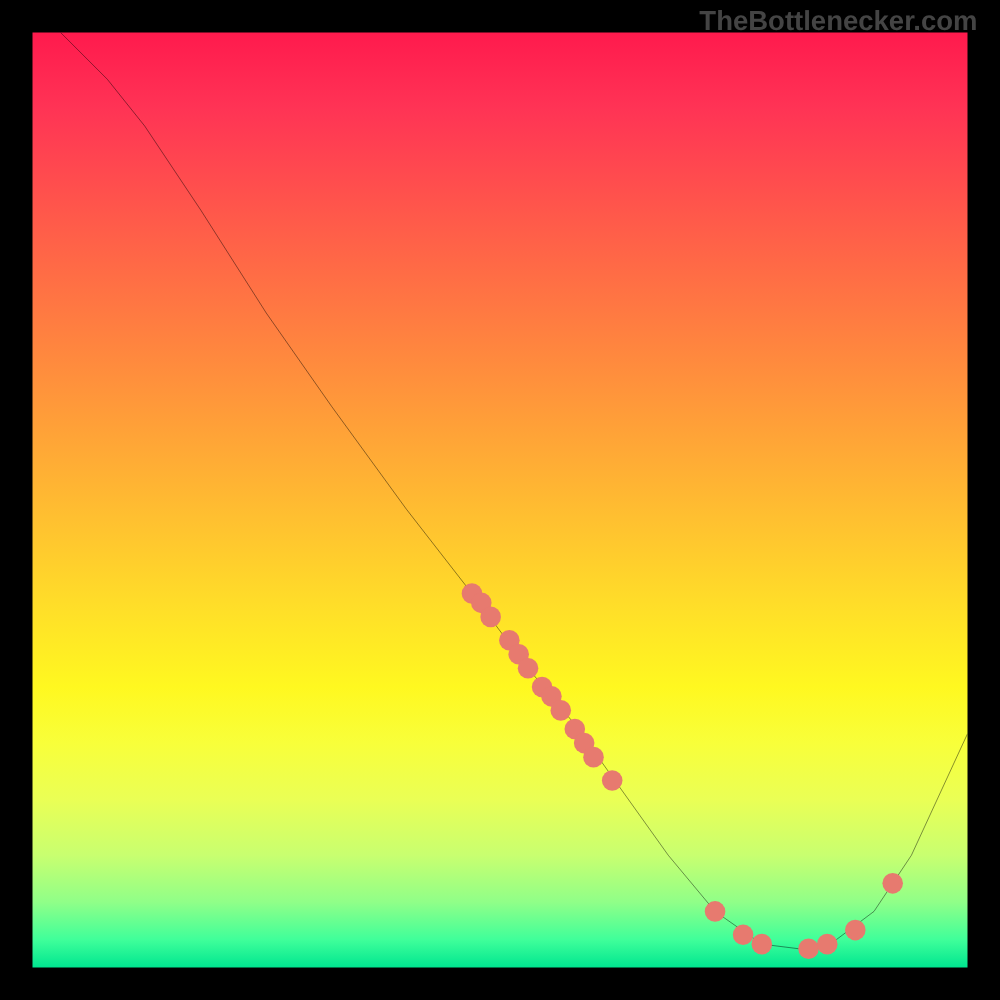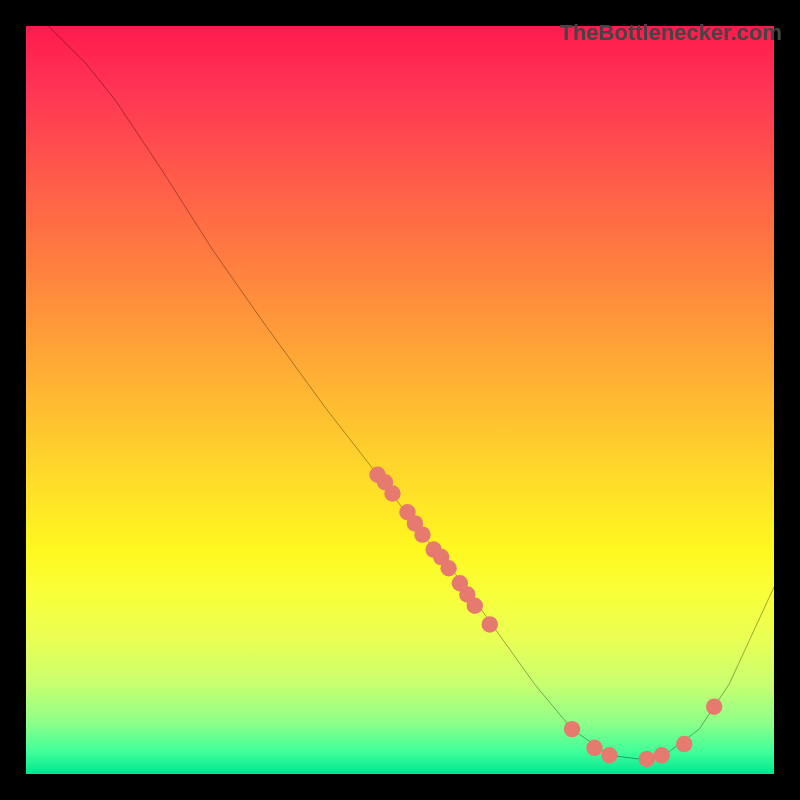--- a/index.html
+++ b/index.html
@@ -6,21 +6,21 @@
   body {
     width: 800px;
     height: 800px;
     background: #000;
     position: relative;
     font-family: Arial, sans-serif;
     overflow: hidden;
   }
   .watermark {
     position: absolute;
-    top: 20px;
+    top: 4px;
     right: 18px;
     color: #444;
     font-size: 22px;
     font-weight: bold;
     z-index: 10;
   }
   .plot-area {
     position: absolute;
     left: 26px;
     top: 26px;

